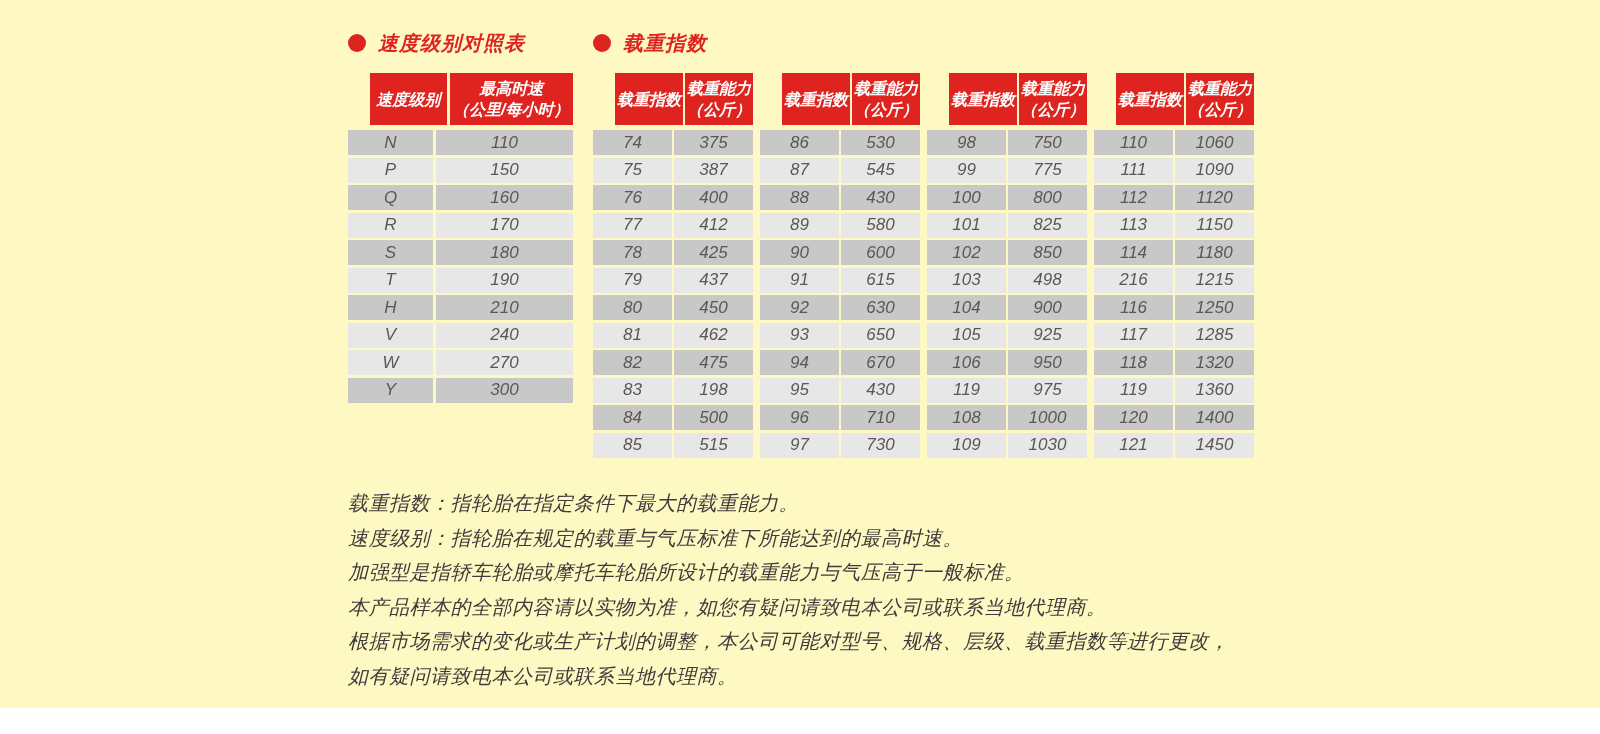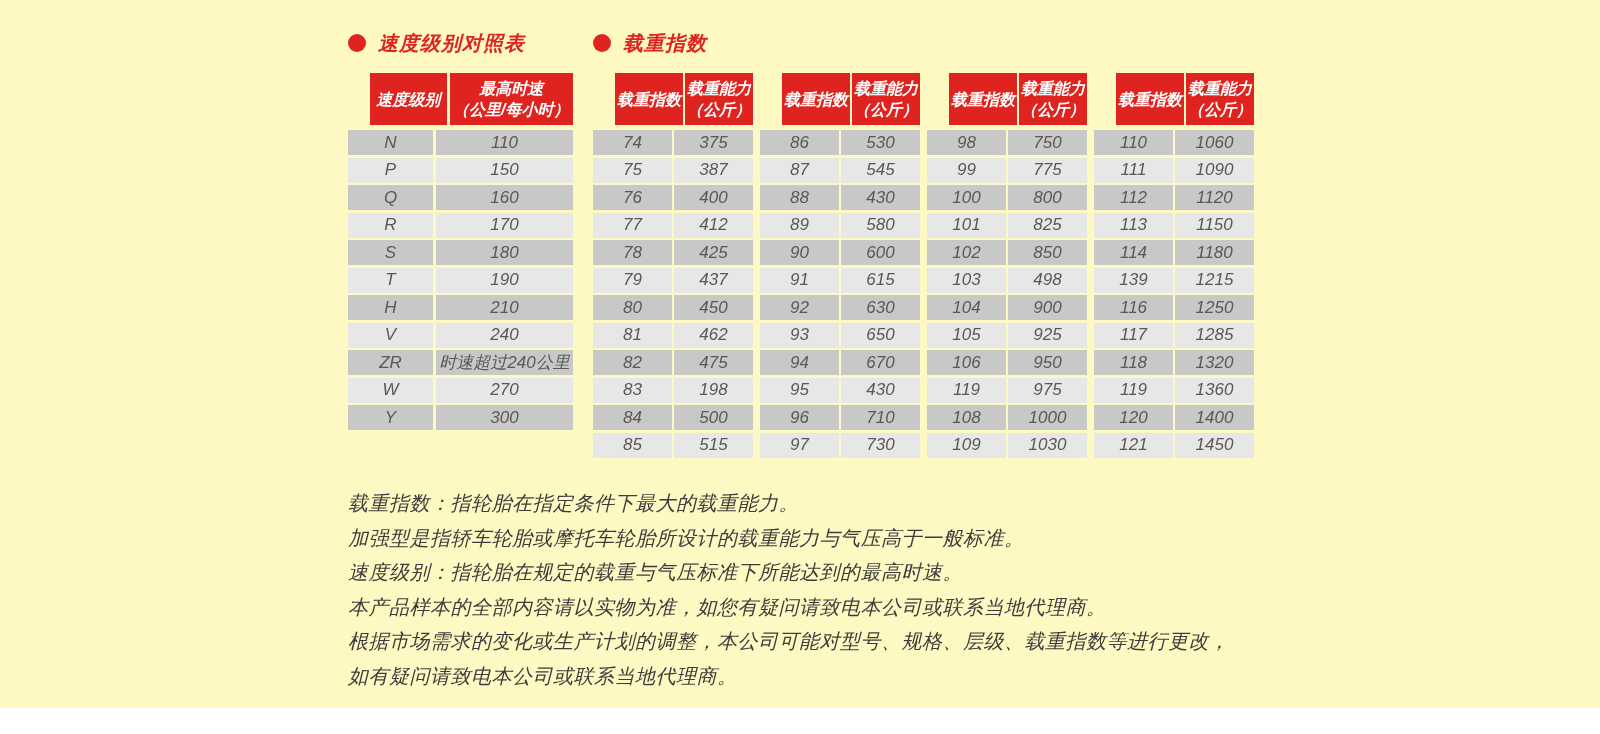--- a/index.html
+++ b/index.html
@@ -97,24 +97,20 @@
           <div class="cell c2">190</div>
         </div>
         <div class="trow dark">
           <div class="cell c1">H</div>
           <div class="cell c2">210</div>
         </div>
         <div class="trow light">
           <div class="cell c1">V</div>
           <div class="cell c2">240</div>
         </div>
-        <div class="trow dark">
-          <div class="cell c1">ZR</div>
-          <div class="cell c2">时速超过240公里</div>
-        </div>
         <div class="trow light">
           <div class="cell c1">W</div>
           <div class="cell c2">270</div>
         </div>
         <div class="trow dark">
           <div class="cell c1">Y</div>
           <div class="cell c2">300</div>
         </div>
       </div>
   </div>
@@ -313,21 +309,21 @@
         </div>
         <div class="trow light">
           <div class="cell c1">113</div>
           <div class="cell c2">1150</div>
         </div>
         <div class="trow dark">
           <div class="cell c1">114</div>
           <div class="cell c2">1180</div>
         </div>
         <div class="trow light">
-          <div class="cell c1">139</div>
+          <div class="cell c1">216</div>
           <div class="cell c2">1215</div>
         </div>
         <div class="trow dark">
           <div class="cell c1">116</div>
           <div class="cell c2">1250</div>
         </div>
         <div class="trow light">
           <div class="cell c1">117</div>
           <div class="cell c2">1285</div>
         </div>
@@ -345,20 +341,20 @@
         </div>
         <div class="trow light">
           <div class="cell c1">121</div>
           <div class="cell c2">1450</div>
         </div>
       </div>
     </div>
 
   <div class="notes">
       <div class="note-line">载重指数：指轮胎在指定条件下最大的载重能力。</div>
+      <div class="note-line">速度级别：指轮胎在规定的载重与气压标准下所能达到的最高时速。</div>
       <div class="note-line">加强型是指轿车轮胎或摩托车轮胎所设计的载重能力与气压高于一般标准。</div>
-      <div class="note-line">速度级别：指轮胎在规定的载重与气压标准下所能达到的最高时速。</div>
       <div class="note-line">本产品样本的全部内容请以实物为准，如您有疑问请致电本公司或联系当地代理商。</div>
       <div class="note-line">根据市场需求的变化或生产计划的调整，本公司可能对型号、规格、层级、载重指数等进行更改，</div>
       <div class="note-line">如有疑问请致电本公司或联系当地代理商。</div>
     </div>
 
 </div>
 
 </body></html>

